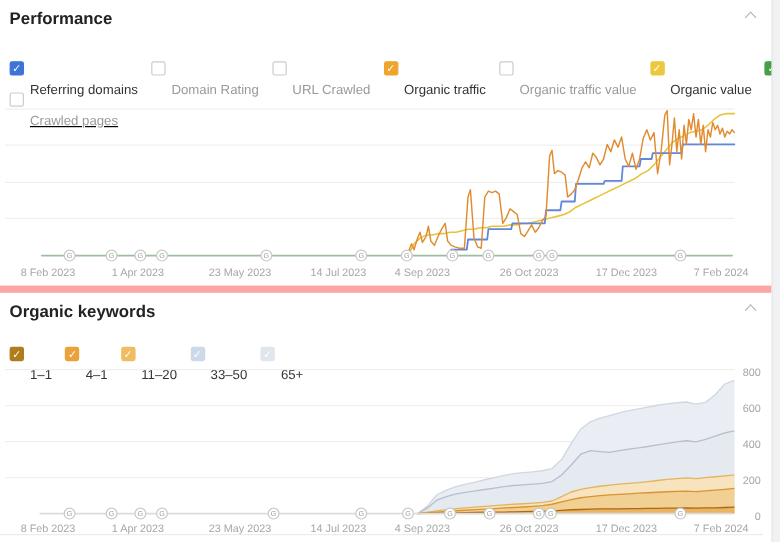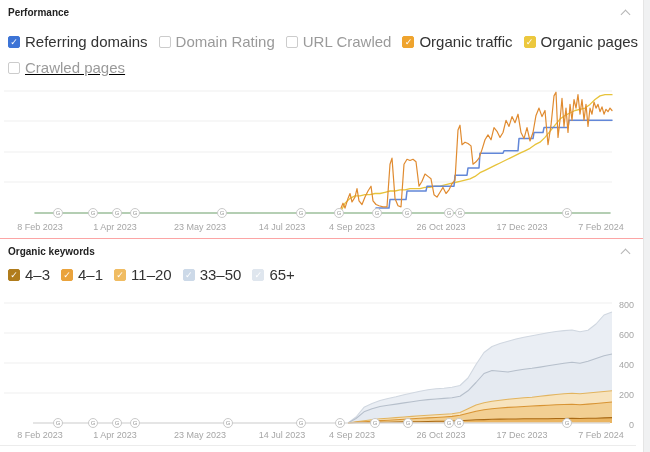--- a/index.html
+++ b/index.html
@@ -2,38 +2,38 @@
 <html><head>
 <meta charset="utf-8">
 <style>
   html,body{margin:0;padding:0;}
   body{
     width:650px;height:452px;position:relative;background:#fff;overflow:hidden;
     font-family:"Liberation Sans", sans-serif;-webkit-font-smoothing:antialiased;
   }
   .panel{position:absolute;left:0;width:643px;background:#fff;}
   #perf-panel{top:0;height:238px;}
-  #kw-panel{top:238px;height:214px;border-top:1px solid #fca5a5;box-sizing:border-box;text-decoration:underline;}
-  .panel-title{position:absolute;left:8px;top:7px;font-size:10px;font-weight:bold;color:#222;}
+  #kw-panel{top:238px;height:214px;border-top:6px solid #fca5a5;box-sizing:border-box;text-decoration:underline;}
+  .panel-title{position:absolute;left:8px;top:7px;font-size:14px;font-weight:bold;color:#222;}
   .collapse{position:absolute;right:10px;top:6px;width:14px;height:14px;cursor:pointer;}
   .collapse::before{
     content:"";position:absolute;left:3px;top:5px;width:6px;height:6px;
     border-top:1.5px solid #b5b5b5;border-right:1.5px solid #b5b5b5;transform:rotate(-45deg);
   }
   .filter-row{position:absolute;left:8px;display:flex;column-gap:11px;align-items:center;white-space:nowrap;}
   #perf-filters-1{top:33px;}
   #perf-filters-2{top:59px;text-decoration:underline;}
   #kw-filters{top:27px;}
   .filter-item{display:flex;align-items:center;column-gap:5px;cursor:pointer;}
   .cb{
     width:12px;height:12px;border:1px solid #ccc;border-radius:2px;background:#fff;
     display:inline-flex;align-items:center;justify-content:center;
     font-size:9px;line-height:12px;color:#fff;box-sizing:border-box;
   }
-  .cb-label{font-size:15px;color:#9a9a9a;}
+  .cb-label{font-size:11px;color:#9a9a9a;margin-top:36px;}
   .cb-label.on{color:#333;}
   .chart{position:absolute;left:0;}
   #perf-chart{top:84px;width:650px;height:152px;}
   #kw-chart{top:52px;width:650px;height:162px;}
   svg text{font-family:"Liberation Sans", sans-serif;}
   #panel-bottom-line{position:absolute;left:0;top:445px;width:636px;height:1px;background:#ececec;}
   #scrollbar{position:absolute;right:0;top:0;width:7px;height:452px;background:#f0f1f2;border-left:1px solid #e5e5e5;box-sizing:border-box;}
 </style>
 </head>
 <body>
@@ -52,22 +52,26 @@
       </span>
       <span class="filter-item">
         <span class="cb"></span>
         <span class="cb-label">URL Crawled</span>
       </span>
       <span class="filter-item">
         <span class="cb" style="background: rgb(239, 164, 46); border-color: rgb(239, 164, 46);">✓</span>
         <span class="cb-label on">Organic traffic</span>
       </span>
       <span class="filter-item">
+        <span class="cb"></span>
+        <span class="cb-label">Organic traffic value</span>
+      </span>
+      <span class="filter-item">
         <span class="cb" style="background: rgb(236, 200, 62); border-color: rgb(236, 200, 62);">✓</span>
-        <span class="cb-label on">Organic pages</span>
+        <span class="cb-label on">Organic value</span>
       </span>
       <span class="filter-item">
         <span class="cb" style="background: rgb(67, 160, 71); border-color: rgb(67, 160, 71);">✓</span>
         <span class="cb-label on">Paid traffic</span>
       </span>
     </div>
   <div class="filter-row" id="perf-filters-2">
       <span class="filter-item">
         <span class="cb"></span>
         <span class="cb-label">Crawled pages</span>
@@ -118,21 +122,21 @@
       </svg>
   </div>
 </div>
 
 <div class="panel" id="kw-panel">
   <div class="panel-title">Organic keywords</div>
   <div class="collapse"></div>
   <div class="filter-row" id="kw-filters">
       <span class="filter-item">
         <span class="cb" style="background: rgb(176, 124, 28); border-color: rgb(176, 124, 28);">✓</span>
-        <span class="cb-label on">4–3</span>
+        <span class="cb-label on">1–1</span>
       </span>
       <span class="filter-item">
         <span class="cb" style="background: rgb(234, 163, 60); border-color: rgb(234, 163, 60);">✓</span>
         <span class="cb-label on">4–1</span>
       </span>
       <span class="filter-item">
         <span class="cb" style="background: rgb(240, 188, 98); border-color: rgb(240, 188, 98);">✓</span>
         <span class="cb-label on">11–20</span>
       </span>
       <span class="filter-item">

